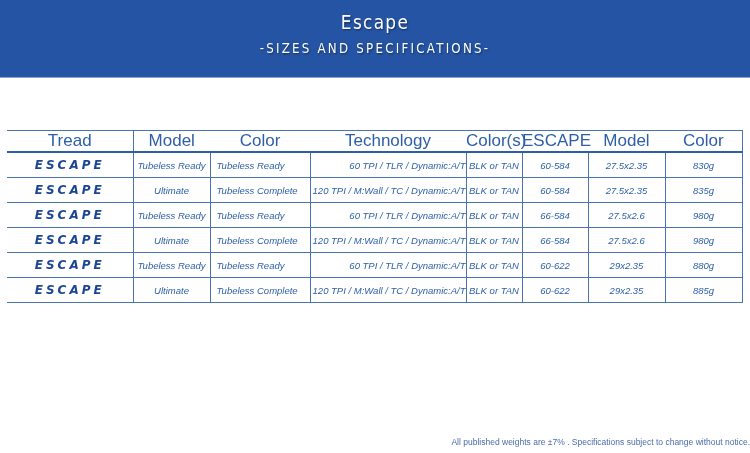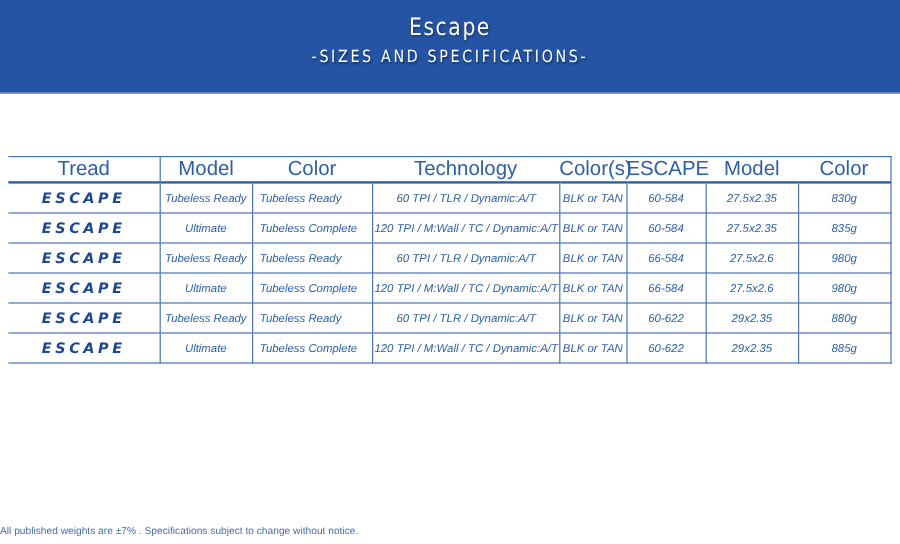--- a/index.html
+++ b/index.html
@@ -43,28 +43,28 @@
     border-top: 1px solid #4a73b3; border-bottom: 2px solid #2d5ea8;
     padding: 0; text-align: center;
   }
   table.spec th.first { border-right: 1px solid #4a73b3; }
   table.spec th.last { border-right: 1px solid #4a73b3; }
   table.spec td {
     height: 24px; font-size: 9.5px; color: #2d5ea8; padding: 0;
     border-bottom: 1px solid #4a73b3; border-right: 1px solid #4a73b3;
     text-align: center; white-space: nowrap; overflow: hidden; font-style: italic;
   }
-  table.spec td.left { text-align: center; padding-left: 1px; }
+  table.spec td.left { text-align: right; padding-left: 1px; }
   table.spec td.left2 { text-align: left; padding-left: 6px; }
   table.spec td.tread {
     font-family: "DejaVu Sans", sans-serif; font-weight: bold; font-style: italic;
     font-size: 12px; letter-spacing: 3px; color: #1c4596;
   }
   .note {
-    position: absolute; left: 0; width: 750px; top: 437px; text-align: left;
+    position: absolute; left: 0; width: 750px; top: 437px; text-align: right;
     font-size: 8.5px; color: #4a6da6;
   }
 </style>
 </head>
 <body>
 
 <div class="banner">
   <div class="title">Escape</div>
   <div class="subtitle">-SIZES AND SPECIFICATIONS-</div>
 </div>

